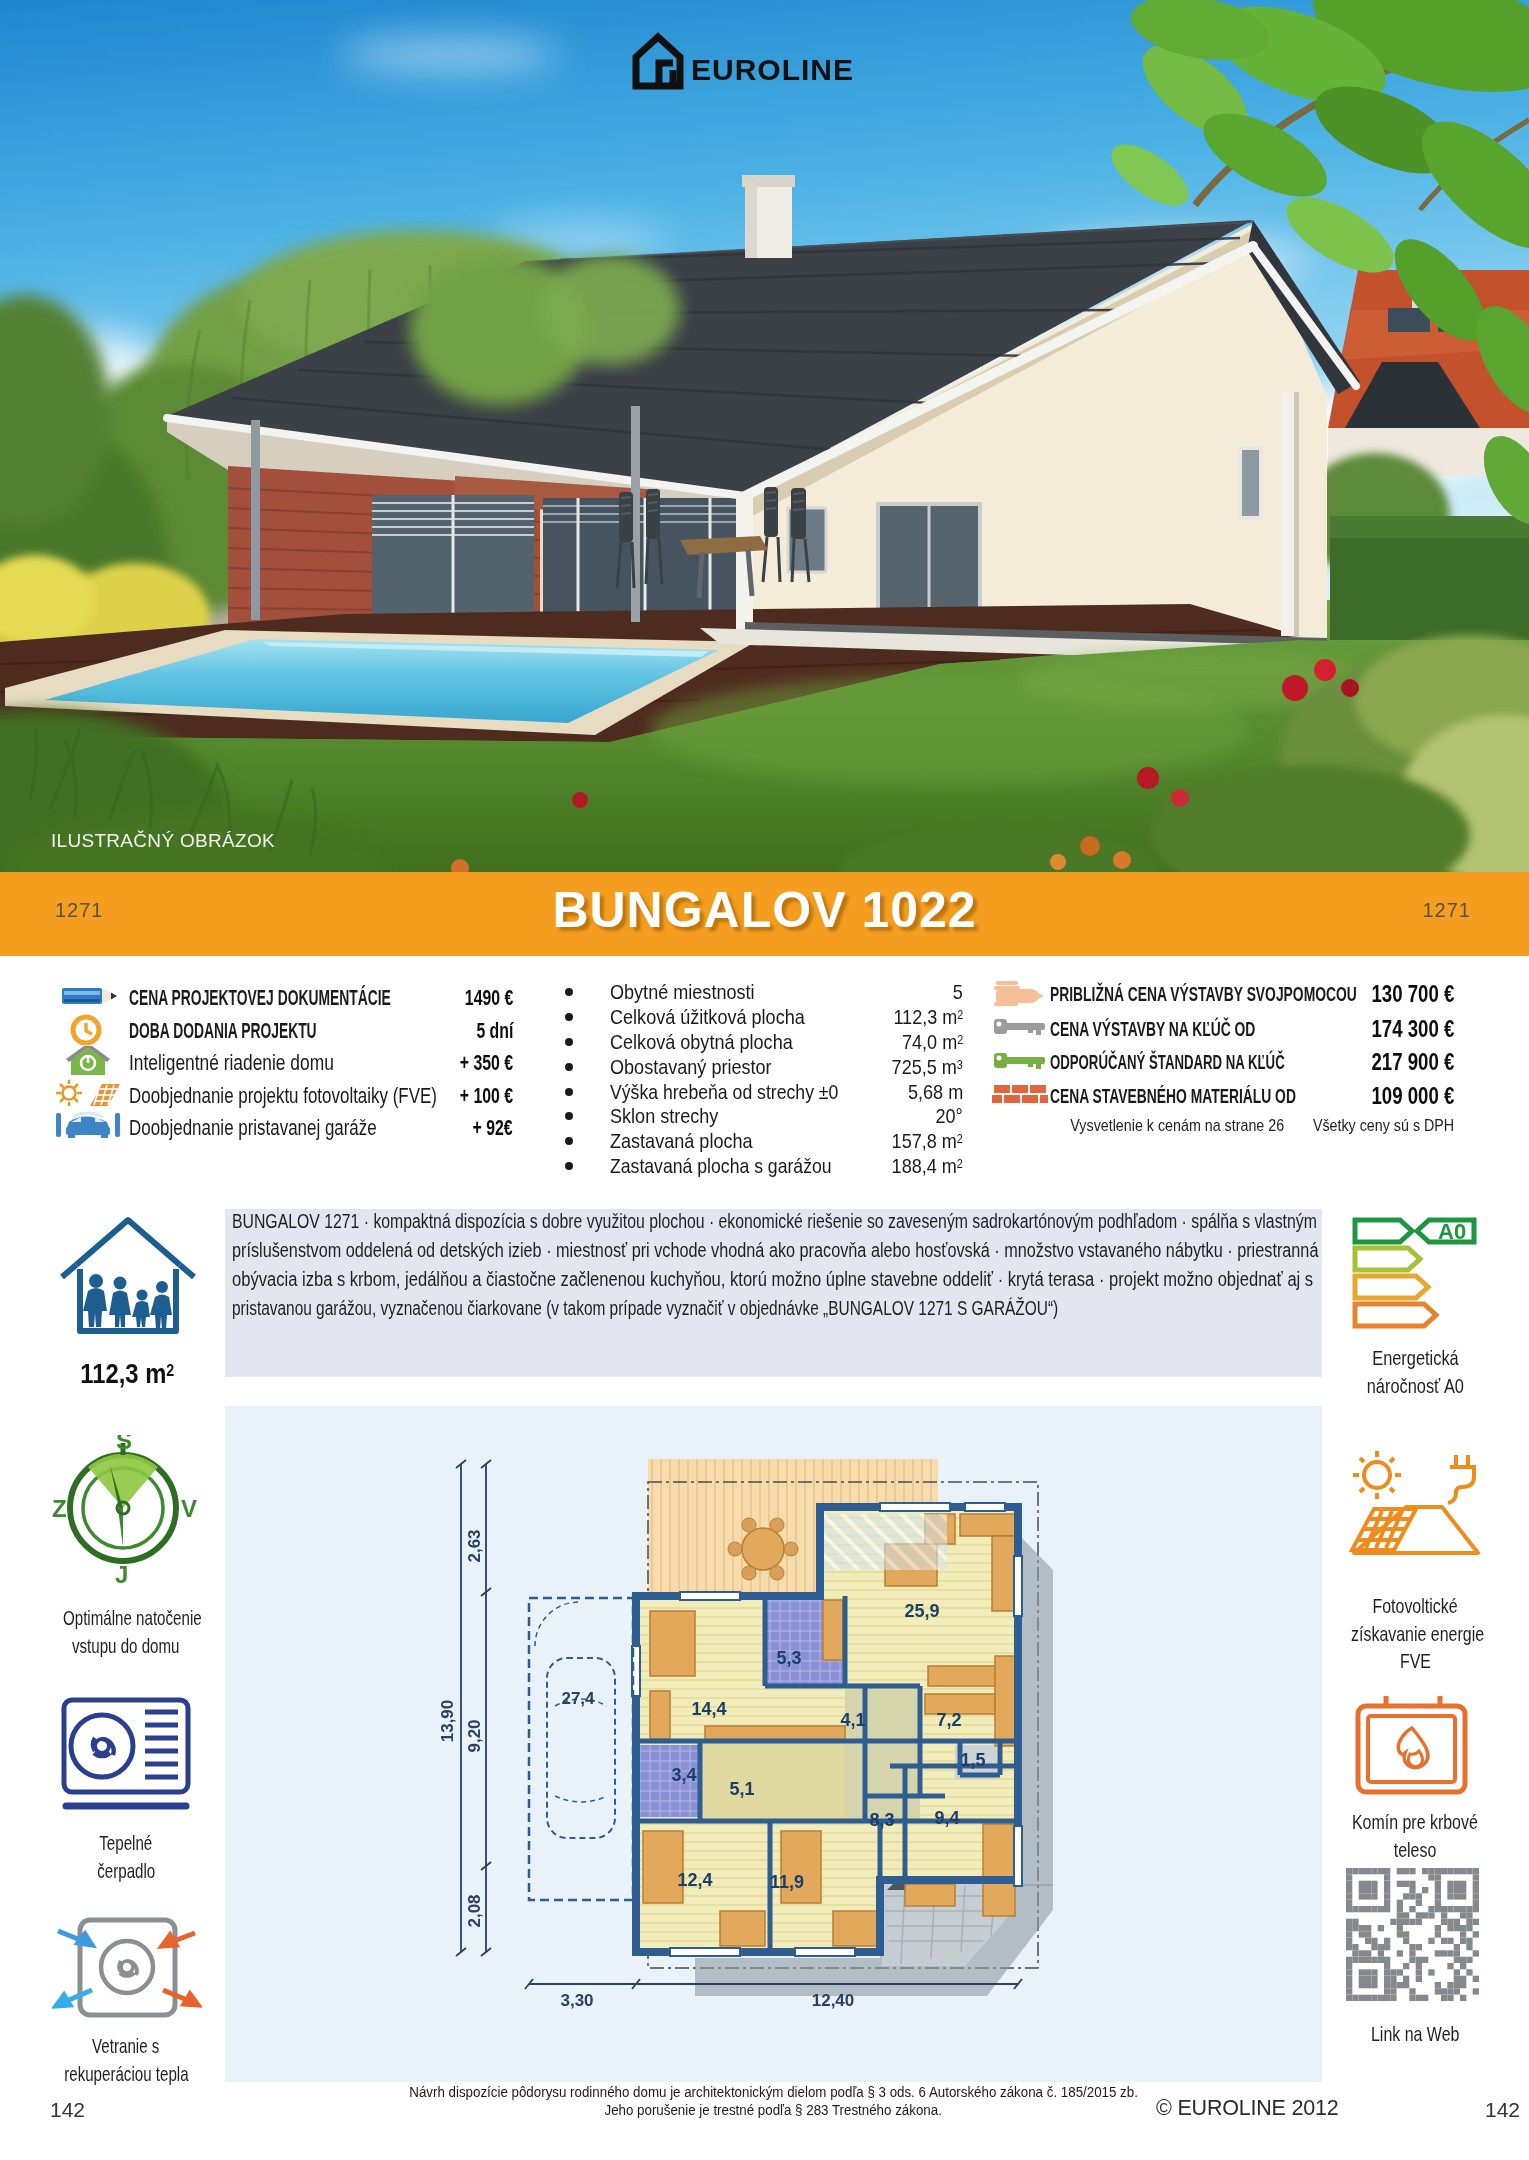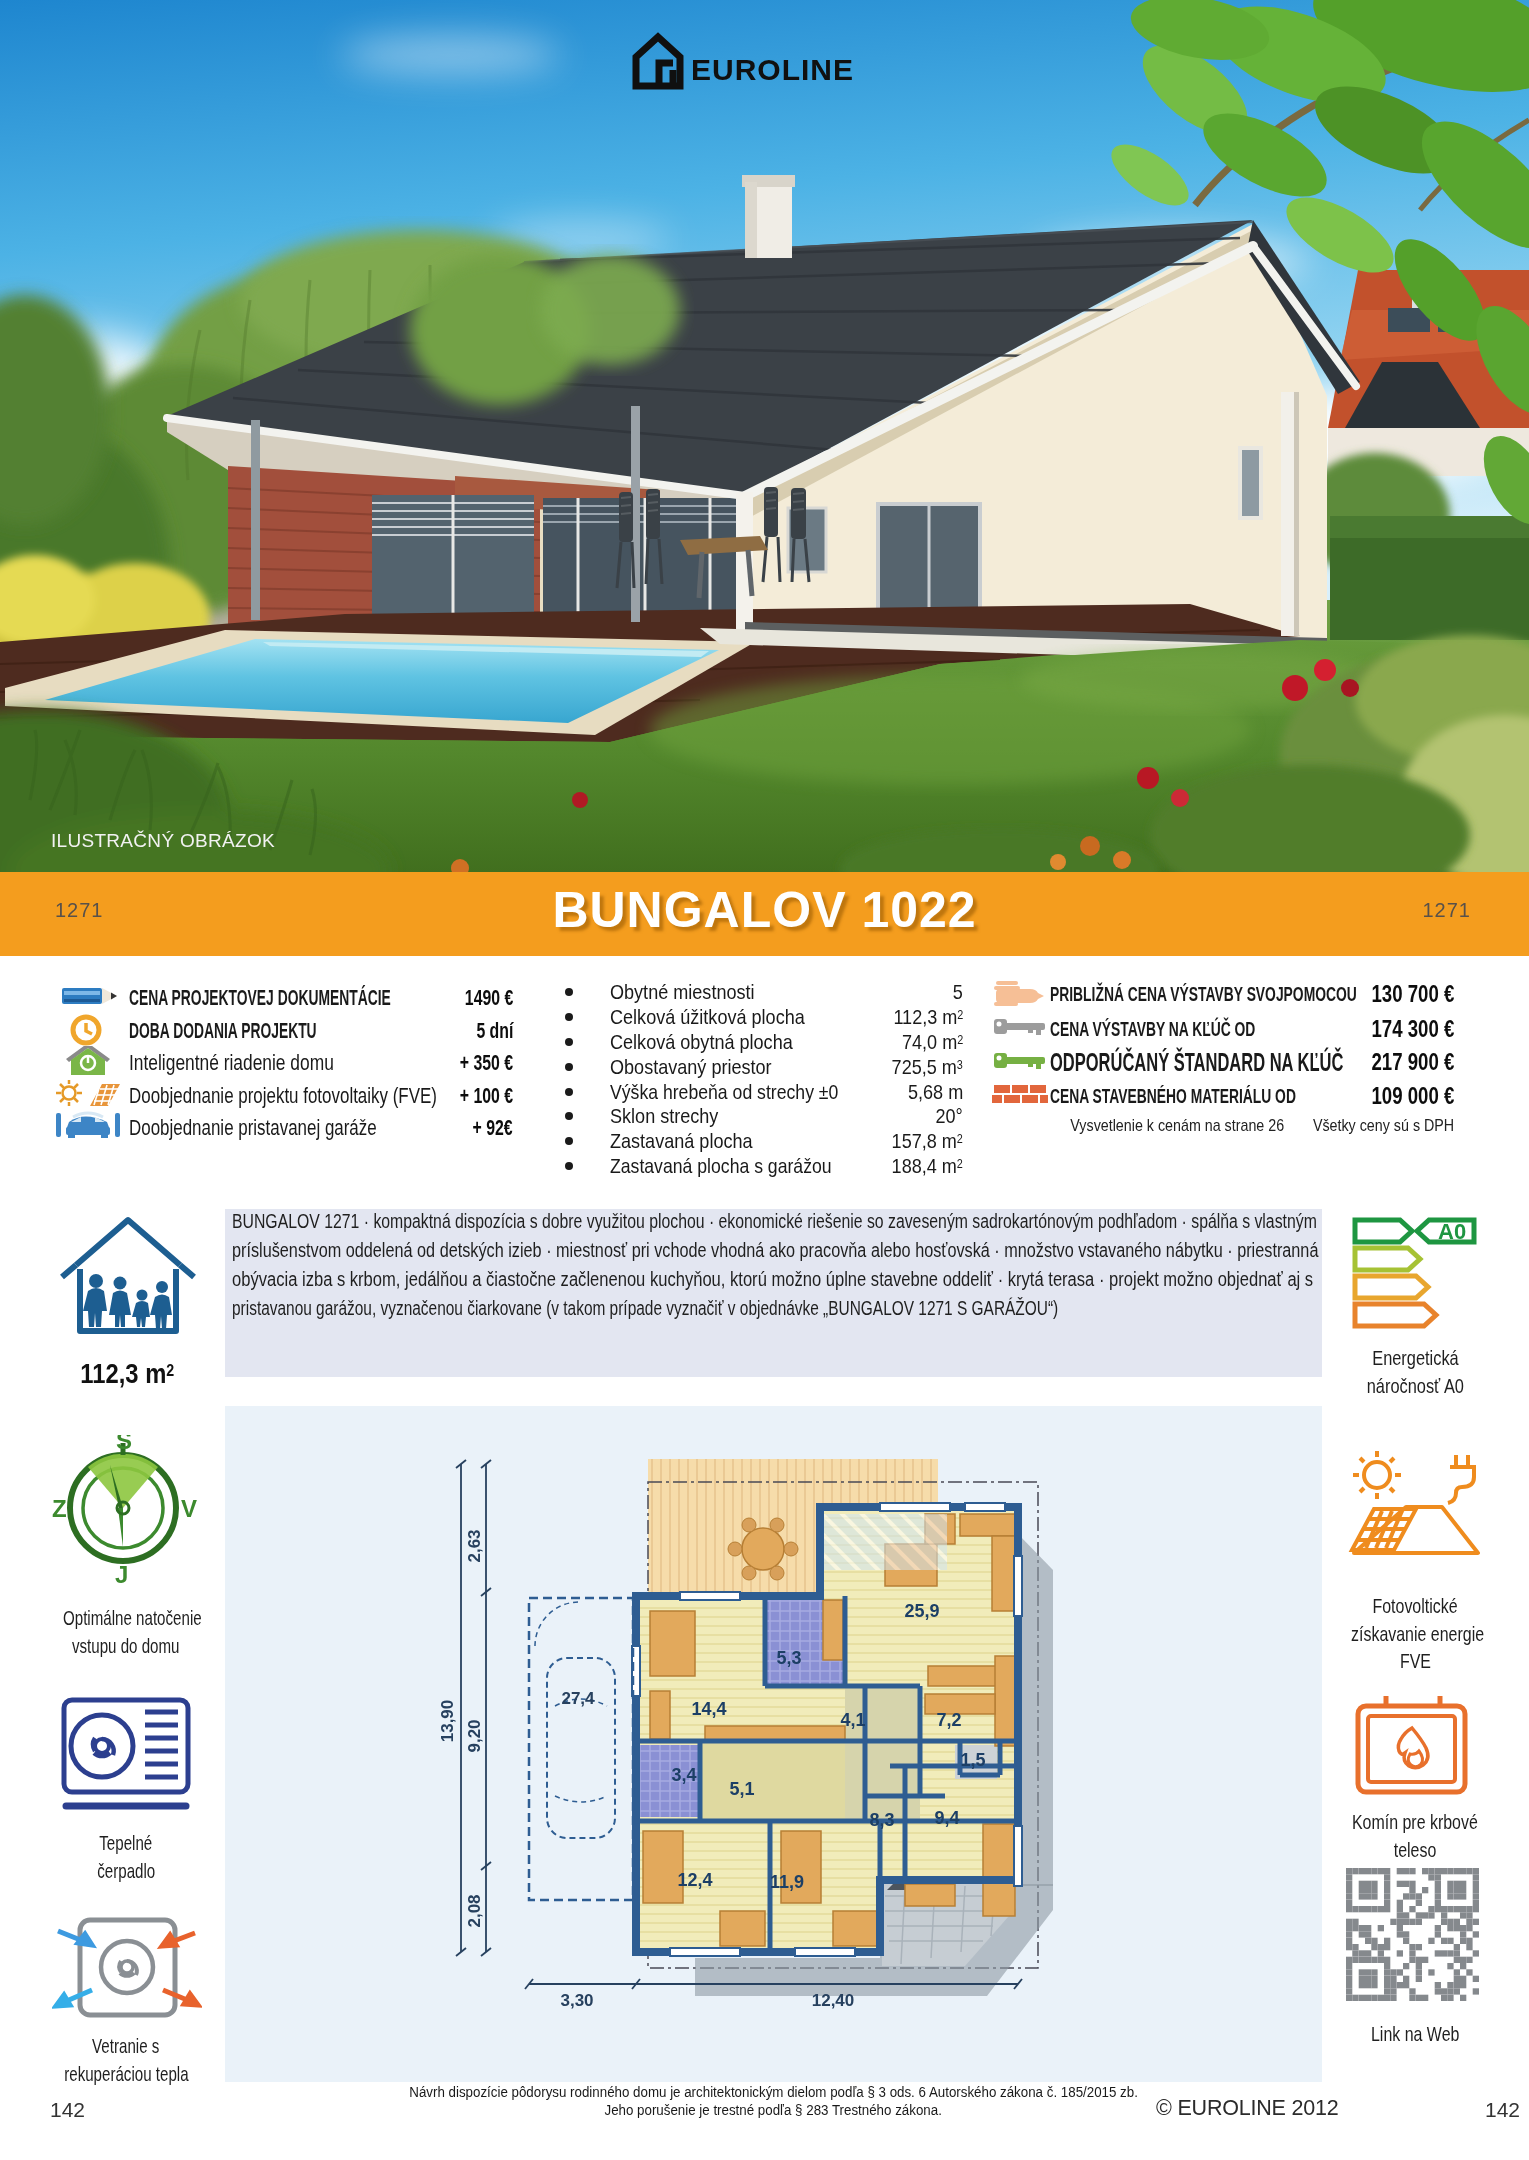--- a/index.html
+++ b/index.html
@@ -398,21 +398,21 @@
  <div class="row" style="left:823px;top:1055px;width:140px;font-size:21px;text-align:right;"><span class="cndr reg" style="transform:scaleX(0.86);">725,5 m<sup>3</sup></span></div>
  <div class="row" style="left:823px;top:1080px;width:140px;font-size:21px;text-align:right;"><span class="cndr reg" style="transform:scaleX(0.86);">5,68 m</span></div>
  <div class="row" style="left:823px;top:1104px;width:140px;font-size:21px;text-align:right;"><span class="cndr reg" style="transform:scaleX(0.86);">20°</span></div>
  <div class="row" style="left:823px;top:1129px;width:140px;font-size:21px;text-align:right;"><span class="cndr reg" style="transform:scaleX(0.86);">157,8 m<sup>2</sup></span></div>
  <div class="row" style="left:823px;top:1154px;width:140px;font-size:21px;text-align:right;"><span class="cndr reg" style="transform:scaleX(0.86);">188,4 m<sup>2</sup></span></div>
 </div>
 
 <div id="specsr">
  <div class="row" style="left:1050px;top:982px;font-size:21px;"><span class="cnd cap" style="transform:scaleX(0.66);">PRIBLIŽNÁ CENA VÝSTAVBY SVOJPOMOCOU</span></div>
  <div class="row" style="left:1050px;top:1017px;font-size:21px;"><span class="cnd cap" style="transform:scaleX(0.66);">CENA VÝSTAVBY NA KĽÚČ OD</span></div>
- <div class="row" style="left:1050px;top:1050px;font-size:25px;"><span class="cnd cap" style="transform:scaleX(0.66);">ODPORÚČANÝ ŠTANDARD NA KĽÚČ</span></div>
+ <div class="row" style="left:1050px;top:1050px;font-size:20px;"><span class="cnd cap" style="transform:scaleX(0.66);">ODPORÚČANÝ ŠTANDARD NA KĽÚČ</span></div>
  <div class="row" style="left:1050px;top:1084px;font-size:21px;"><span class="cnd cap" style="transform:scaleX(0.66);">CENA STAVEBNÉHO MATERIÁLU OD</span></div>
  <div class="row" style="left:1314px;top:982px;width:140px;font-size:23px;text-align:right;"><span class="cndr val" style="transform:scaleX(0.81);position:static;">130 700 €</span></div>
  <div class="row" style="left:1314px;top:1017px;width:140px;font-size:23px;text-align:right;"><span class="cndr val" style="transform:scaleX(0.81);position:static;">174 300 €</span></div>
  <div class="row" style="left:1314px;top:1050px;width:140px;font-size:23px;text-align:right;"><span class="cndr val" style="transform:scaleX(0.81);position:static;">217 900 €</span></div>
  <div class="row" style="left:1314px;top:1084px;width:140px;font-size:23px;text-align:right;"><span class="cndr val" style="transform:scaleX(0.81);position:static;">109 000 €</span></div>
  <div class="row" style="left:1050px;top:1114px;width:200px;font-size:17px;text-align:center;color:#222;"><span class="cndc" style="transform:scaleX(0.84);">Vysvetlenie k cenám na strane 26</span></div>
  <div class="row" style="left:1254px;top:1114px;width:200px;font-size:17px;text-align:right;color:#222;"><span class="cndr" style="transform:scaleX(0.84);">Všetky ceny sú s DPH</span></div>
 
  <svg class="abs" style="left:992px;top:978px;" width="56" height="130" viewBox="0 0 56 130">
 

